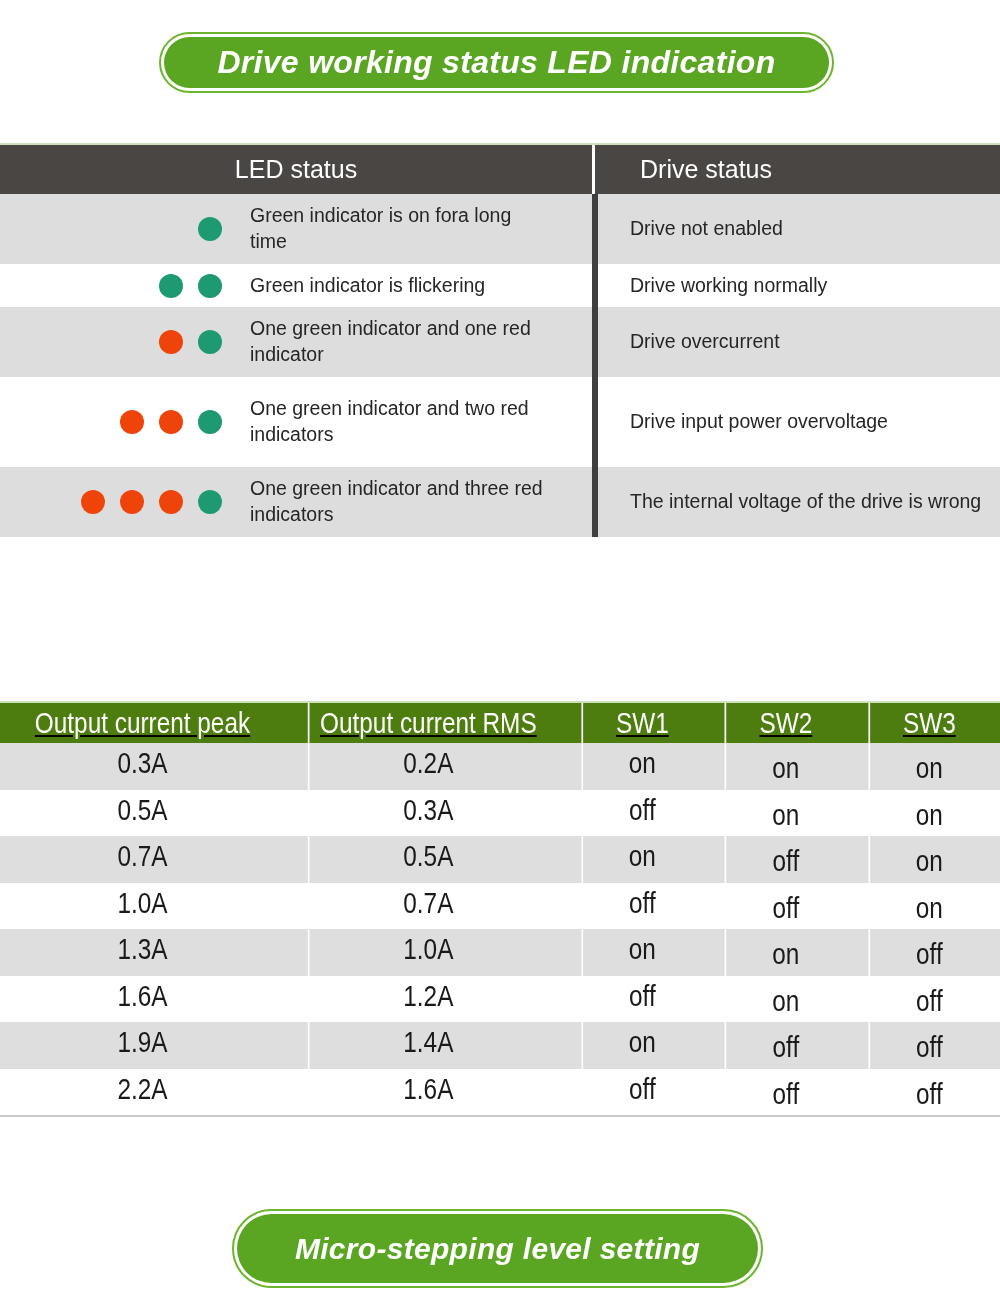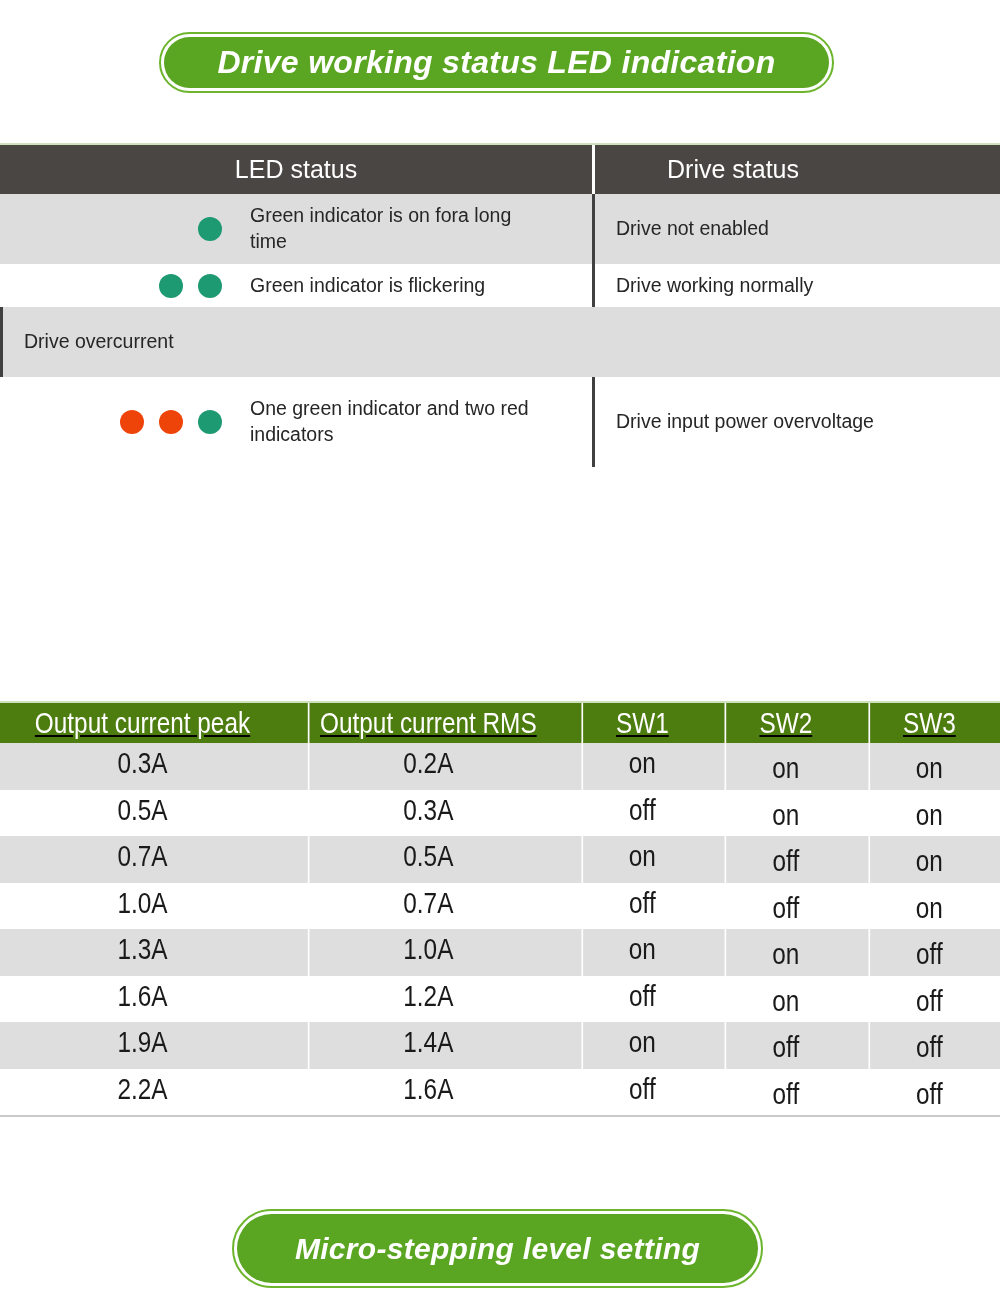--- a/index.html
+++ b/index.html
@@ -54,21 +54,21 @@
     border-top: 2px solid #cfe0bc;
   }
   #led-table .th {
     color: #ffffff;
     font-size: 25px;
     display: flex;
     align-items: center;
     justify-content: center;
   }
   #led-table .th-led    { width: 592px; }
-  #led-table .th-drive  { width: 408px; border-left: 3px solid #ffffff; justify-content: flex-start; padding-left: 72px; }
+  #led-table .th-drive  { width: 408px; border-left: 3px solid #ffffff; justify-content: flex-start; padding-left: 45px; }
 
   #led-table .trow { display: flex; }
   #led-table .trow.alt  { background: #dddddd; }
   #led-table .trow.plain{ background: #ffffff; }
 
   #led-table .cell-led {
     width: 592px;
     display: flex;
     align-items: center;
   }
@@ -87,24 +87,24 @@
 
   #led-table .led-label {
     padding-left: 26px;
     padding-right: 20px;
     font-size: 19.5px;
     color: #262626;
     line-height: 1.32;
   }
   #led-table .cell-drive {
     width: 408px;
-    border-left: 3px solid #404040;
-    display: flex;
-    align-items: center;
-    padding-left: 21px;
+    border-left: 6px solid #404040;
+    display: flex;
+    align-items: center;
+    padding-left: 32px;
     padding-right: 14px;
     font-size: 19.5px;
     color: #262626;
     line-height: 1.32;
   }
 
   
   #current-table {
     position: absolute;
     left: 0; top: 701px;
@@ -178,35 +178,54 @@
         <div class="dots">
           <span class="dot green"></span>
           <span class="dot green"></span>
         </div>
         <div class="led-label" style="width:342px;">Green indicator is flickering</div>
       </div>
       <div class="cell-drive">Drive working normally</div>
     </div>
 
     <div class="trow alt" style="height:70px;">
+      <div class="cell-led">
+        <div class="dots">
+          <span class="dot red"></span>
+          <span class="dot green"></span>
+        </div>
+        <div class="led-label" style="width:342px;">One green indicator and one red indicator</div>
+      </div>
       <div class="cell-drive">Drive overcurrent</div>
     </div>
 
     <div class="trow plain" style="height:90px;border-radius:8px;">
       <div class="cell-led">
         <div class="dots">
           <span class="dot red"></span>
           <span class="dot red"></span>
           <span class="dot green"></span>
         </div>
         <div class="led-label" style="width:342px;">One green indicator and two red indicators</div>
       </div>
       <div class="cell-drive">Drive input power overvoltage</div>
     </div>
 
+    <div class="trow alt" style="height:70px;">
+      <div class="cell-led">
+        <div class="dots">
+          <span class="dot red"></span>
+          <span class="dot red"></span>
+          <span class="dot red"></span>
+          <span class="dot green"></span>
+        </div>
+        <div class="led-label" style="width:342px;">One green indicator and three red indicators</div>
+      </div>
+      <div class="cell-drive">The internal voltage of the drive is wrong</div>
+    </div>
   </div>
 
 
   <div id="current-table">
     <div class="crow head">
       <div class="cc c1">Output current peak</div>
       <div class="cc c2">Output current RMS</div>
       <div class="cc c3">SW1</div>
       <div class="cc c4">SW2</div>
       <div class="cc c5">SW3</div>

